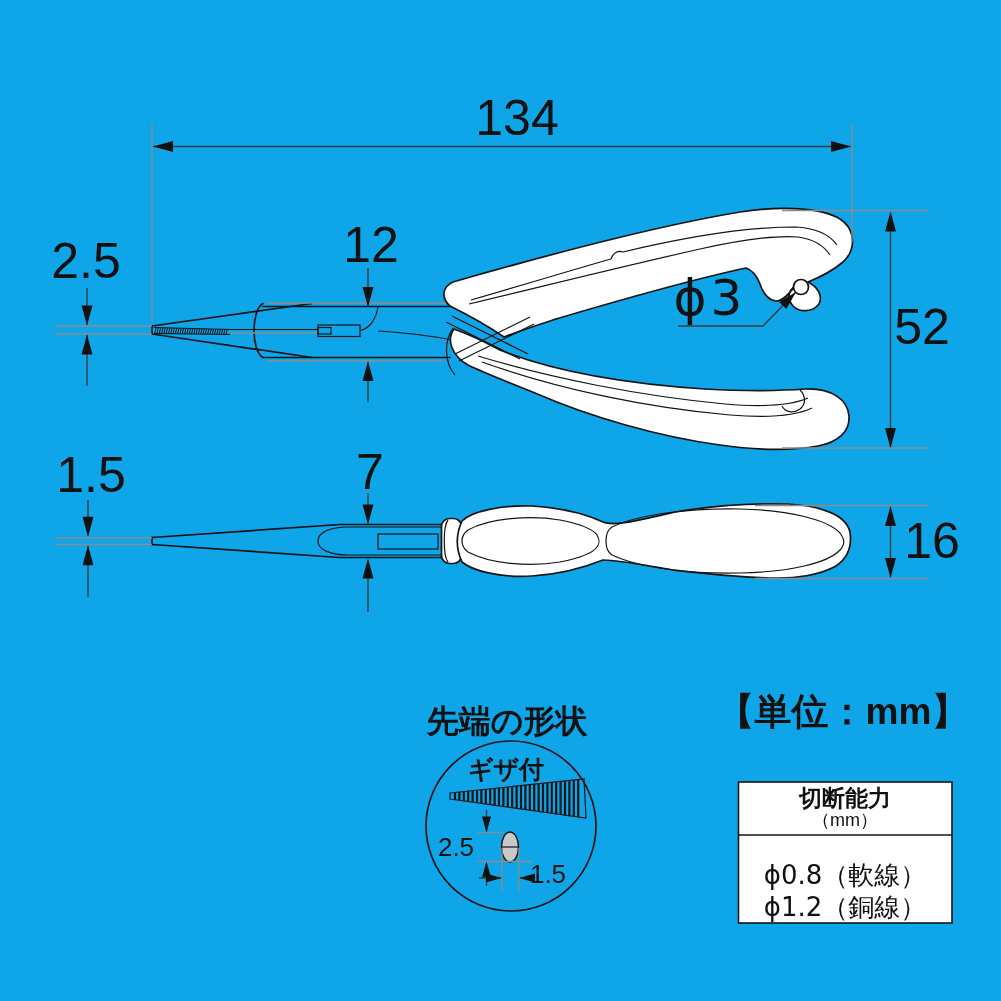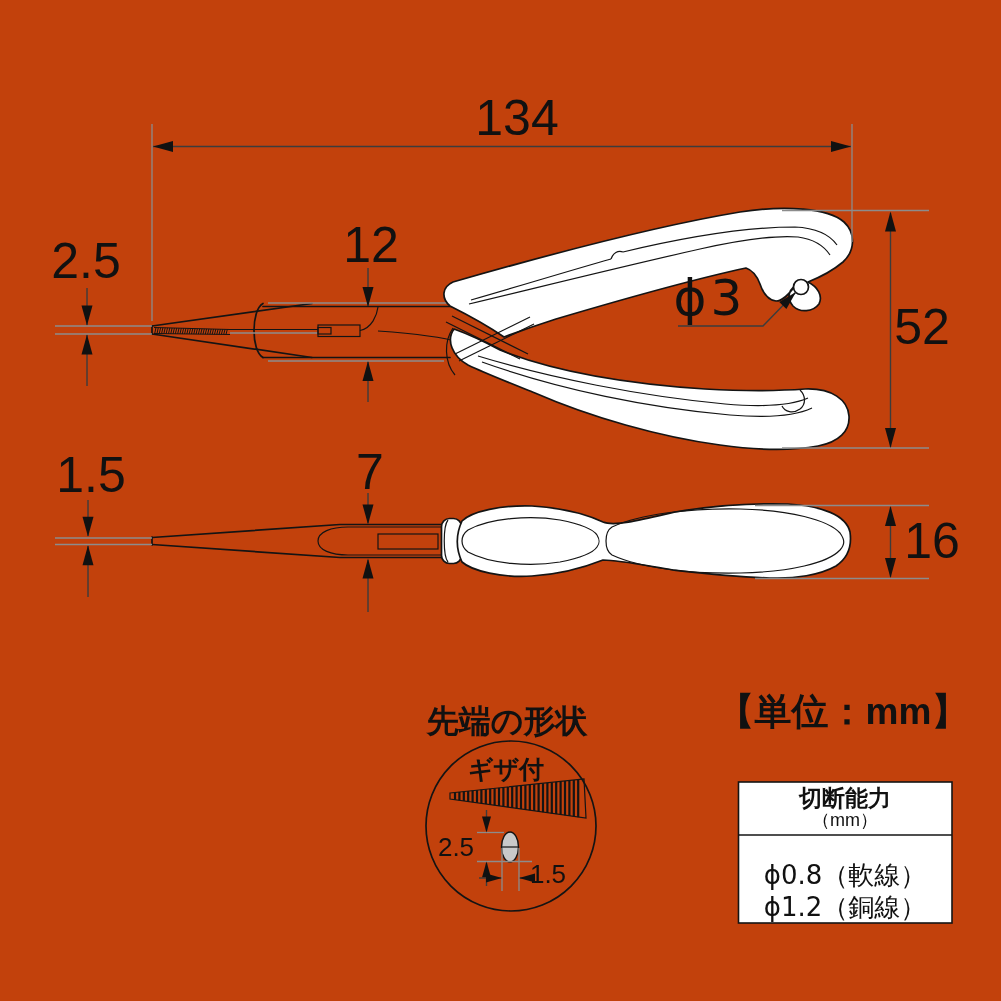--- a/index.html
+++ b/index.html
@@ -1,16 +1,16 @@
 <!DOCTYPE html>
 <html><head>
 <meta charset="utf-8">
 <style>
   html,body{margin:0;padding:0;background:#fff;}
-  #stage{position:relative;width:1001px;height:1001px;background:#c2410c;overflow:hidden;
+  #stage{position:relative;width:1001px;height:1001px;background:#0ea5e9;overflow:hidden;
          font-family:"Liberation Sans","DejaVu Sans",sans-serif;}
   svg{display:block}
   text{fill:#111;}
   .dimnum{font-size:50px;font-weight:500;}
   .phi{font-size:50px;font-weight:500;font-family:"DejaVu Sans","Liberation Sans",sans-serif;}
   .jtitle{font-size:32px;font-weight:700;}
   .jlabel{font-size:25px;font-weight:700;}
   .smallnum{font-size:26px;font-weight:500;}
   .unitnote{font-size:37px;font-weight:600;}
   .tbl-h{font-size:23px;font-weight:600;}

